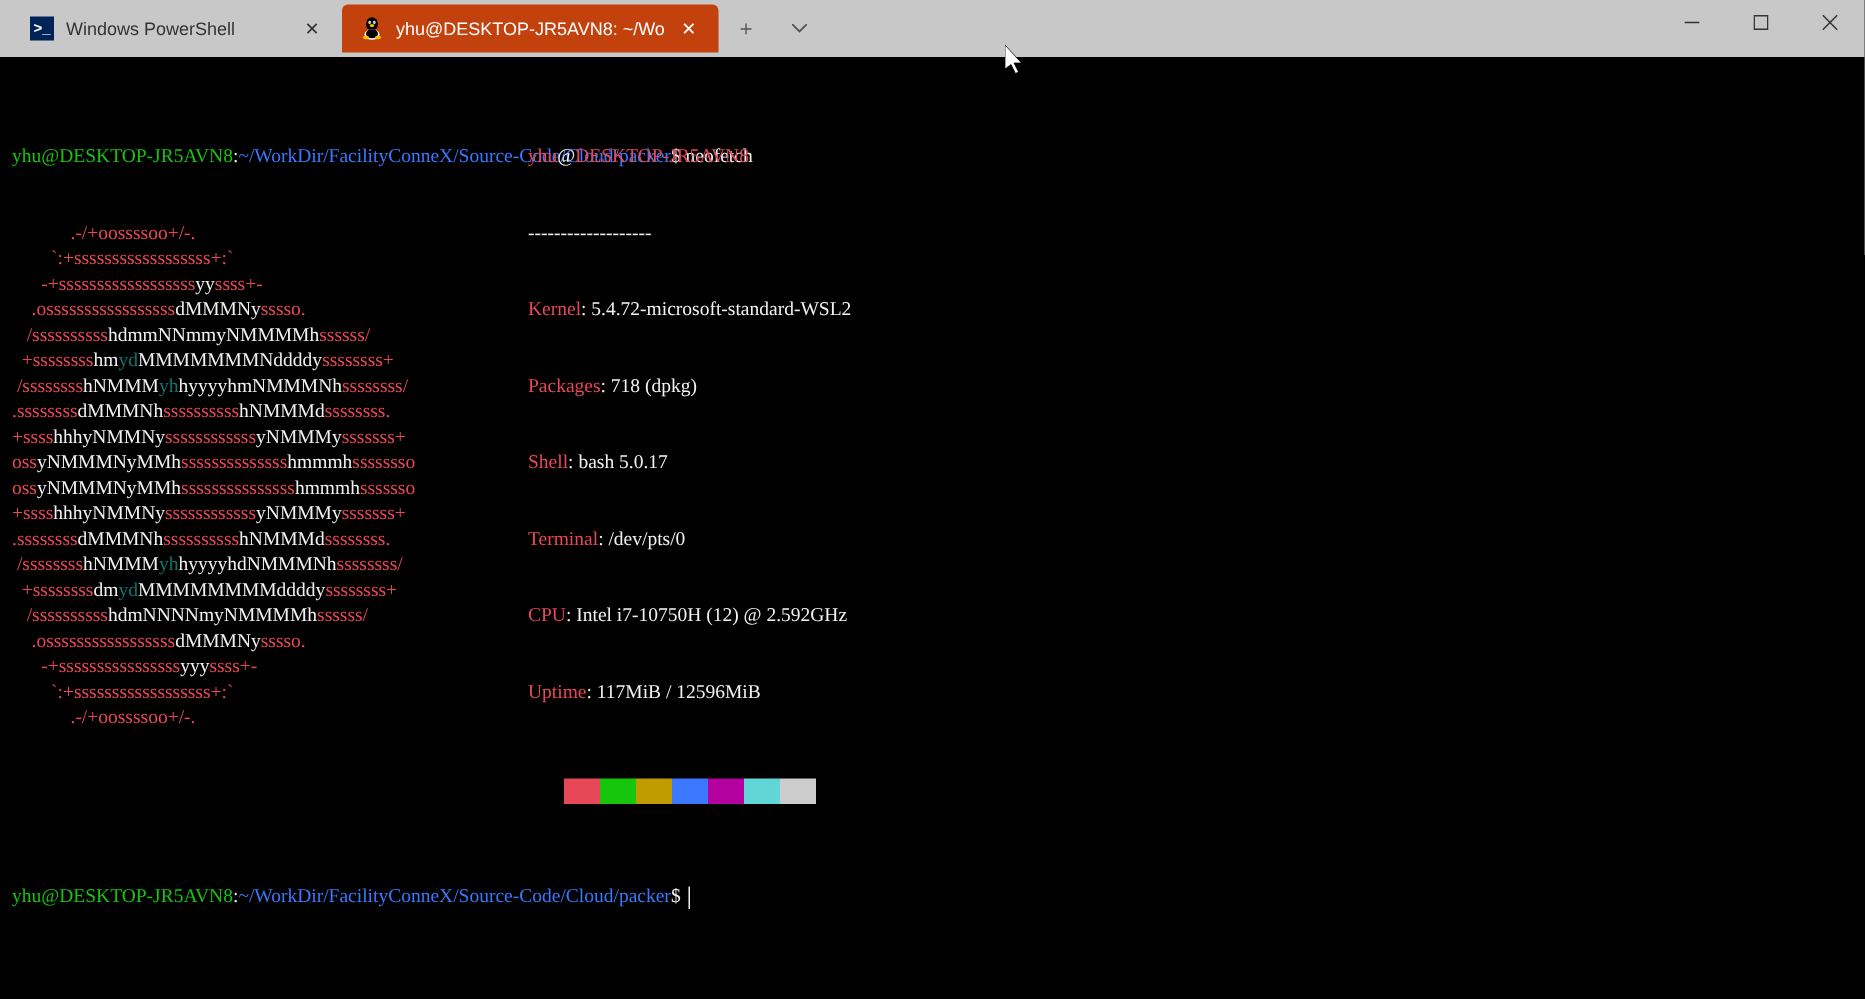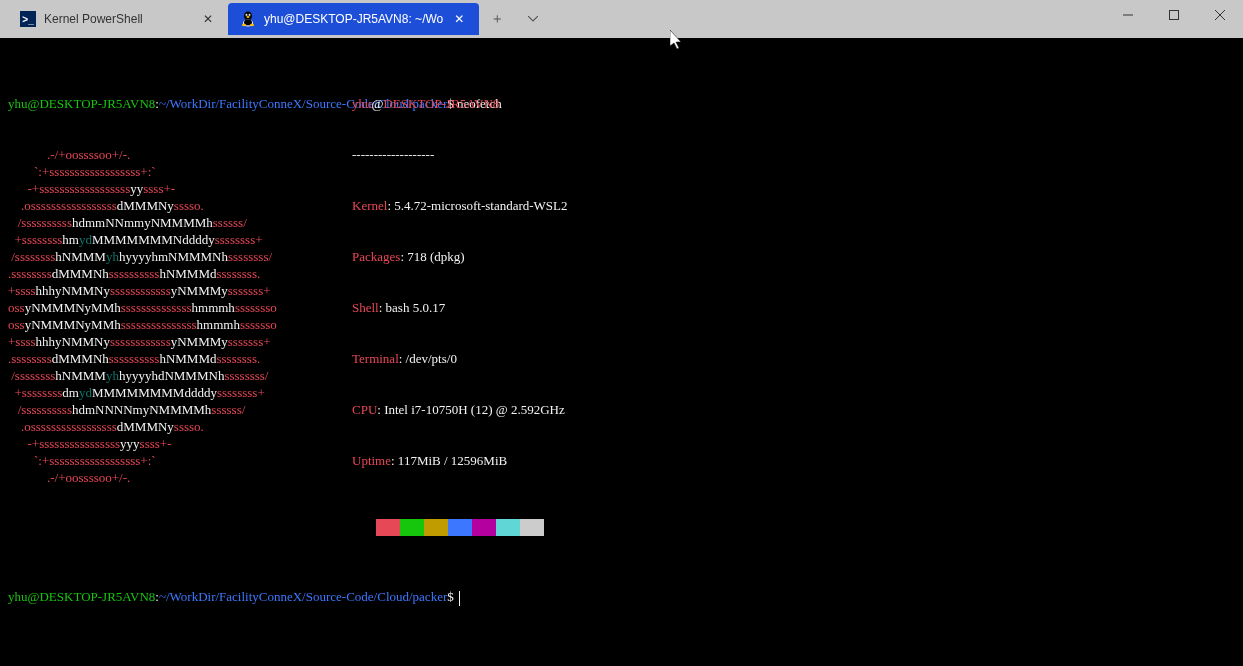--- a/index.html
+++ b/index.html
@@ -33,21 +33,21 @@
     color: #333;
     gap: 8px;
     border-radius: 4px 4px 0 0;
     min-width: 220px;
     position: relative;
   }
   .tab.inactive {
     background: transparent;
   }
   .tab.active {
-    background: #1d4ed8;
+    background: #c2410c;
     color: #fff;
   }
   .tab-icon-ps {
     width: 16px;
     height: 16px;
     background: #012456;
     display: flex;
     align-items: center;
     justify-content: center;
     color: #fff;
@@ -156,21 +156,21 @@
     pointer-events: none;
   }
 </style>
 </head>
 <body>
 
 <div class="titlebar">
   <div class="tabs">
     <div class="tab inactive">
       <span class="tab-icon-ps">&gt;_</span>
-      <span class="tab-label">Kernel PowerShell</span>
+      <span class="tab-label">Windows PowerShell</span>
       <span class="tab-close">✕</span>
     </div>
     <div class="tab active">
       <span class="tab-icon-tux">
         <svg width="16" height="16" viewBox="0 0 16 16">
             <ellipse cx="8" cy="5" rx="4" ry="4.5" fill="#000"></ellipse>
             <ellipse cx="8" cy="12" rx="5" ry="3.5" fill="#fff"></ellipse>
             <ellipse cx="8" cy="11.5" rx="4" ry="3" fill="#000"></ellipse>
             <ellipse cx="6.5" cy="4" rx="0.9" ry="1.2" fill="#fff"></ellipse>
             <ellipse cx="9.5" cy="4" rx="0.9" ry="1.2" fill="#fff"></ellipse>

